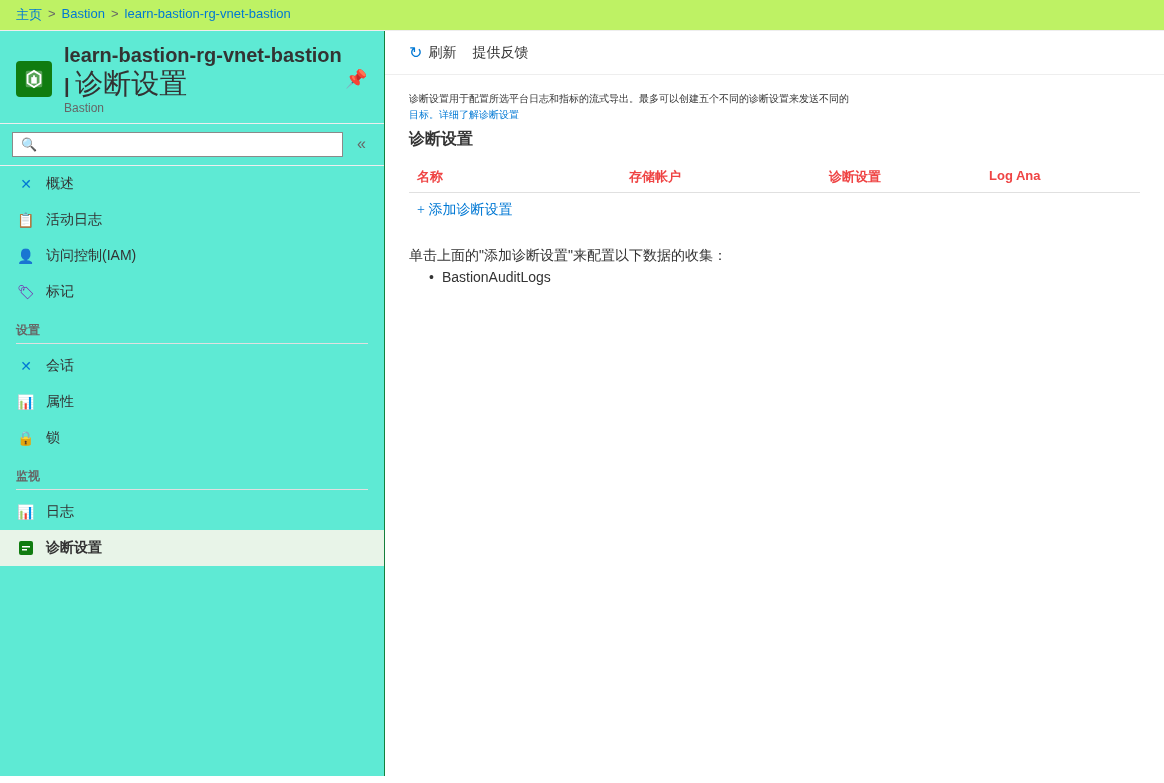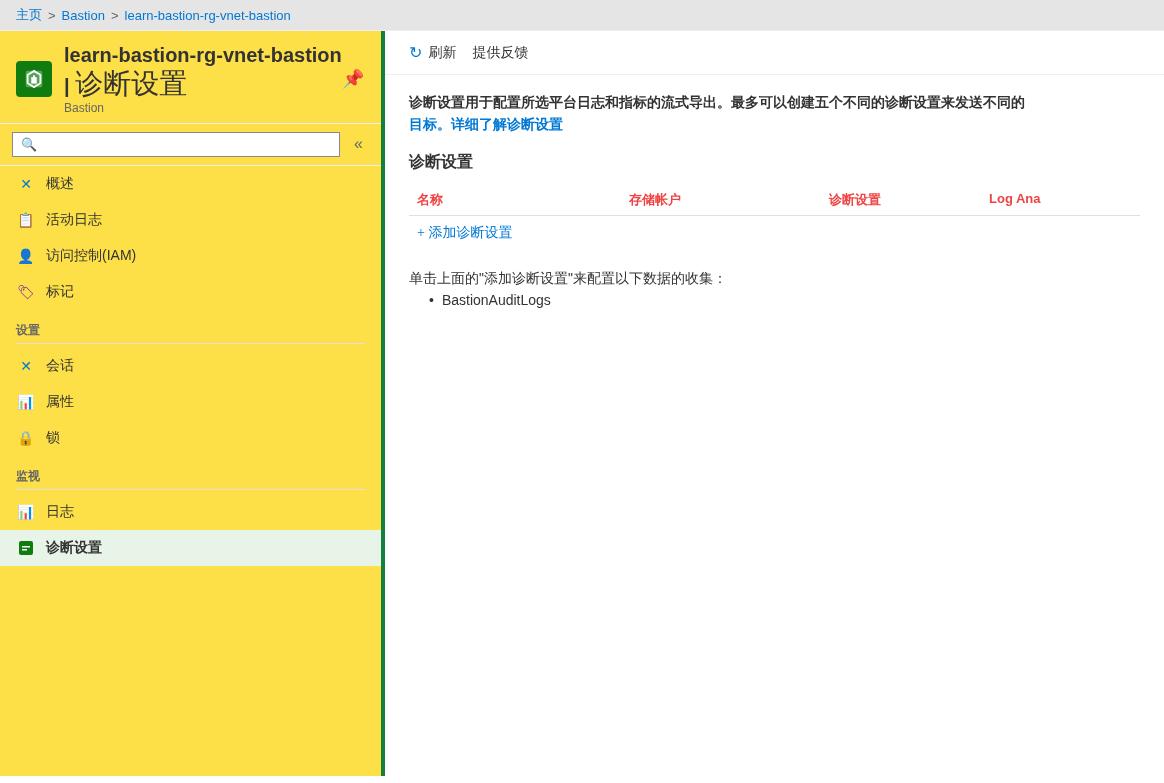--- a/index.html
+++ b/index.html
@@ -1,43 +1,42 @@
 <!DOCTYPE html>
 <html><head>
   <meta charset="utf-8">
   <style>
     * { box-sizing: border-box; margin: 0; padding: 0; }
     body { font-family: 'Segoe UI', sans-serif; font-size: 14px; color: #333; background: #fff; overflow: hidden; }
     
     
     .breadcrumb {
       display: flex;
-      align-items: center;
       padding: 6px 16px;
       font-size: 13px;
       color: #333;
       border-bottom: 1px solid #eee;
-      background: #e5e5e5;
+      background: #bef264;
     }
     .breadcrumb-sep { margin: 0 6px; color: #666; }
     .breadcrumb-link { color: #0078d4; text-decoration: none; cursor: pointer; }
 
     
     .layout {
       display: flex;
       height: calc(783px - 38px);
     }
 
     
     .sidebar {
       width: 385px;
       min-width: 385px;
-      border-right: 4px solid #15803d;
+      border-right: 1px solid #15803d;
       overflow-y: auto;
-      background: #fde047;
+      background: #5eead4;
     }
 
     
     .resource-header {
       display: flex;
       align-items: center;
       padding: 12px 16px 8px 16px;
       border-bottom: 1px solid #eee;
     }
     .resource-icon {
@@ -161,26 +160,25 @@
       padding: 4px 0;
     }
     .toolbar-refresh-icon { color: #0078d4; font-size: 16px; }
 
     
     .content-area {
       padding: 16px 24px;
     }
 
     .description-text {
-      font-size: 14px;
+      font-size: 10px;
       color: #333;
       line-height: 1.6;
-      margin-bottom: 16px;
+      margin-bottom: 6px;
       max-width: 720px;
-      font-weight: bold;
     }
     .description-link {
       color: #0078d4;
       text-decoration: none;
       cursor: pointer;
     }
 
     .diag-section-title {
       font-size: 16px;
       font-weight: 600;

